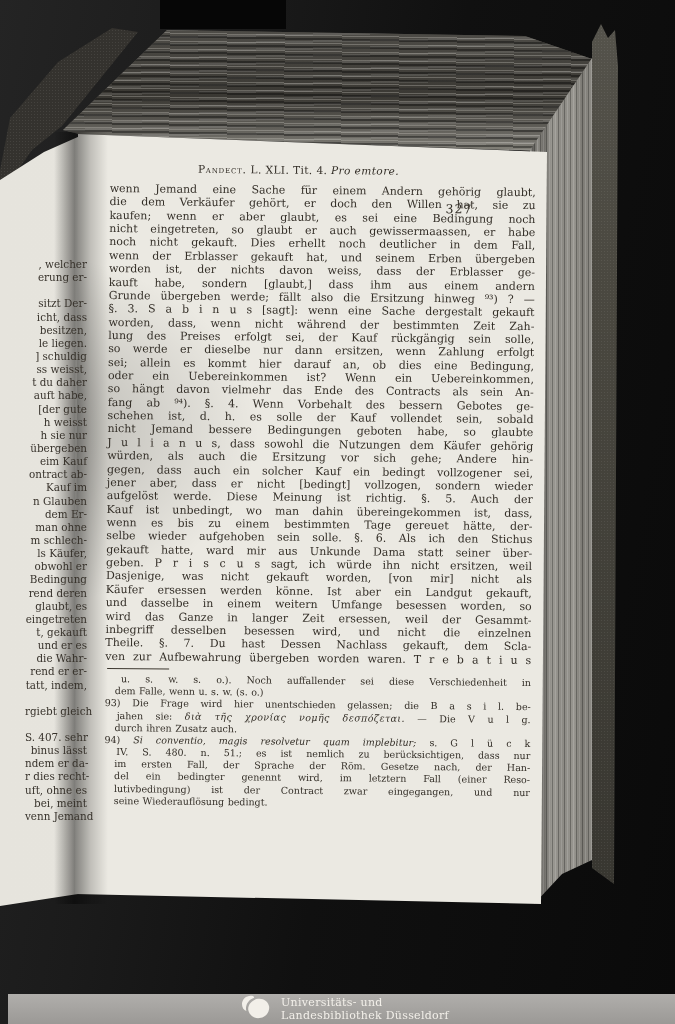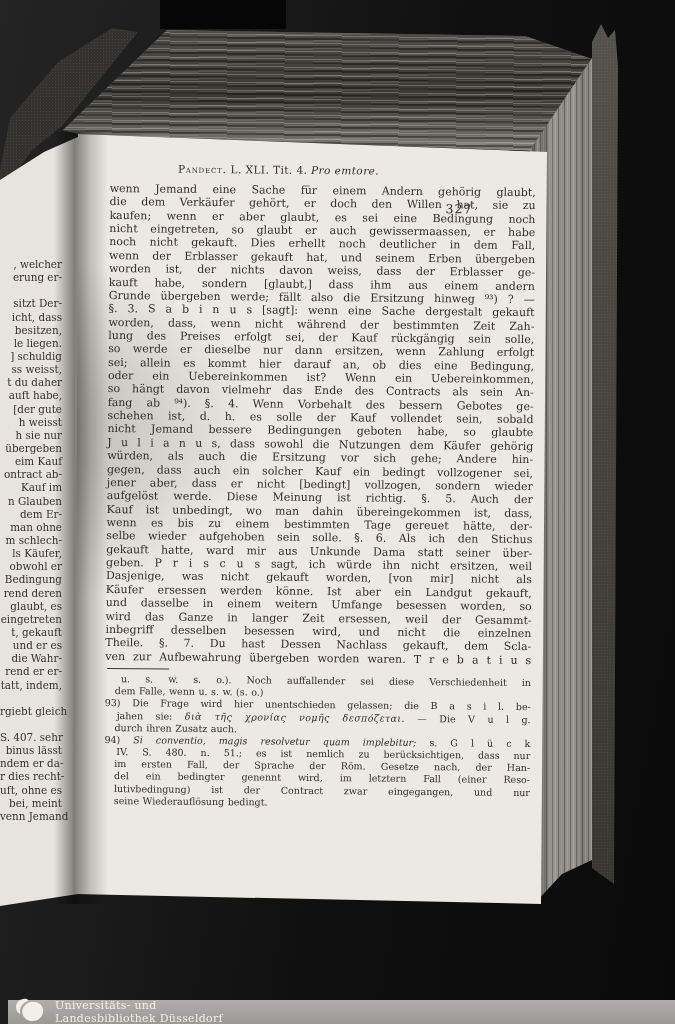--- a/index.html
+++ b/index.html
@@ -57,46 +57,46 @@
       linear-gradient(180deg,rgba(0,0,0,0.16) 0%,rgba(0,0,0,0.0) 5%);
   }
   .gutter{
     position:absolute;left:54px;top:132px;width:54px;height:772px;
     background:linear-gradient(90deg,transparent 0%,rgba(0,0,0,0.45) 38%,rgba(0,0,0,0.18) 68%,transparent 100%);
     pointer-events:none;
   }
   
   .left-frags{
     position:absolute;left:0;top:258px;width:62px;
-    font-size:10.4px;color:#37322b;text-align:right;padding-right:2px;
+    font-size:10.4px;color:#37322b;text-align:right;padding-right:2px;padding-left:25px;
   }
   .frag{height:13.15px;line-height:13.15px;white-space:nowrap;overflow:visible;}
   .text-col{
     position:absolute;left:110px;top:160px;width:426px;
     transform:rotate(0.55deg);transform-origin:0 0;
     color:#332e27;
   }
   .hdr{position:relative;height:22px;font-size:10.6px;white-space:nowrap;}
   .hdr .h-main{position:absolute;left:68px;top:2px;letter-spacing:0.4px;}
-  .hdr .sc{font-variant:small-caps;letter-spacing:0.8px;}
+  .hdr .sc{font-variant:small-caps;letter-spacing:0.8px;margin-left:20px;}
   .hdr .it{font-style:italic;}
   .hdr .pnum{position:absolute;left:336px;top:2px;font-size:12.5px;letter-spacing:1px;margin-top:36px;}
   .body-block{font-size:11px;line-height:13.36px;word-spacing:1px;}
   .bline{text-align:justify;text-align-last:justify;white-space:nowrap;height:13.36px;}
   .fsep{width:62px;height:1px;background:#3d3830;margin:5px 0 4px 2px;}
   .fnotes{font-size:9.5px;line-height:12.2px;word-spacing:0.5px;}
   .fline{text-align:justify;text-align-last:justify;white-space:nowrap;height:12.2px;}
   .fline.nj{text-align-last:left;}
   .seg-i{font-style:italic;}
   .seg-g{font-style:italic;letter-spacing:0.4px;}
   
   .wm-bar{
-    position:absolute;left:8px;right:0;bottom:0;height:24px;
+    position:absolute;left:8px;right:0;bottom:0;height:30px;
     background:linear-gradient(#b0aeab,#9b9996);
-    display:flex;align-items:center;
+    display:flex;align-items:center;justify-content:center;
   }
   .wm-logo{width:34px;height:30px;margin-left:5px;flex:0 0 auto;}
   .wm-text{margin-left:8px;font-size:11px;line-height:13px;color:#f3f0ea;letter-spacing:0.3px;}
 </style>
 </head>
 <body>
 
 <div class="stage">
   <div class="spine-shadow"></div>
   <div class="cover-left"></div>

